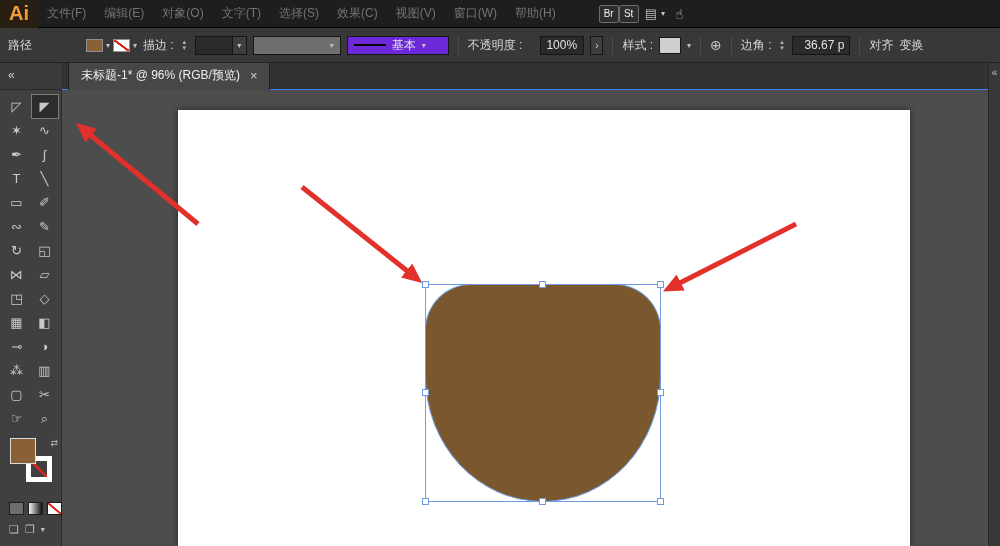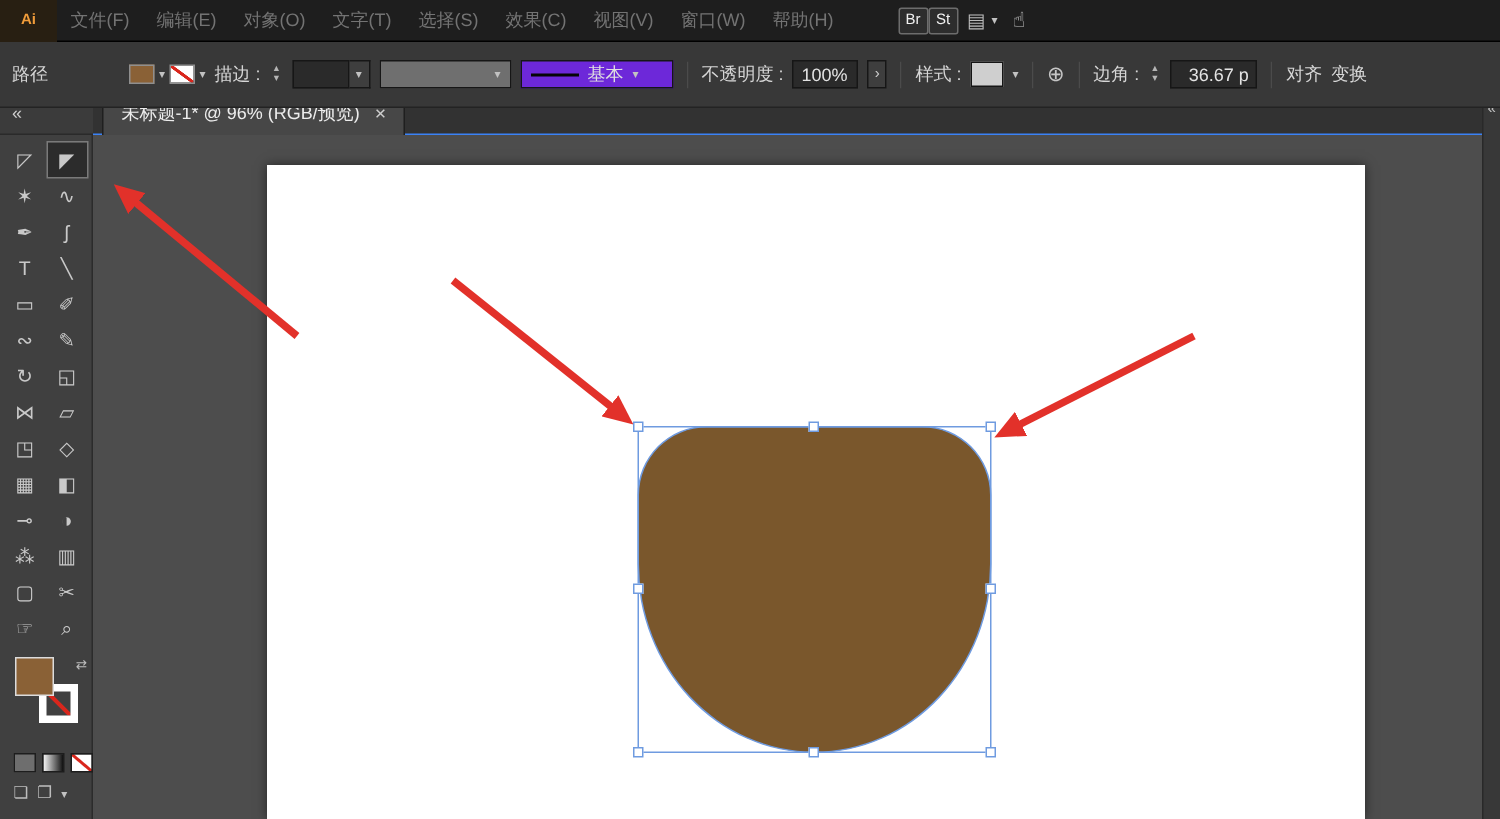--- a/index.html
+++ b/index.html
@@ -2,39 +2,39 @@
 <html><head>
 <meta charset="utf-8">
 <style>
   *{margin:0;padding:0;box-sizing:border-box;}
   html,body{background:#2a2a2a;}
   body{font-family:"Liberation Sans","DejaVu Sans",sans-serif;-webkit-font-smoothing:antialiased;}
   #app{position:relative;width:1000px;height:546px;overflow:hidden;background:#4d4d4d;font-size:12px;color:#ccc;}
 
   
   .menubar{position:absolute;left:0;top:0;width:1000px;height:28px;background:#1e1e1e;display:flex;align-items:center;border-bottom:1px solid #000;z-index:10;}
-  .logo{width:38px;height:28px;display:flex;align-items:center;justify-content:center;color:#f09c3a;font-weight:bold;font-size:10px;background:#27201469;background-color:#281f12;}
+  .logo{width:38px;height:28px;display:flex;align-items:center;justify-content:center;color:#f09c3a;font-weight:bold;font-size:20px;background:#27201469;background-color:#281f12;}
   .menus{display:flex;align-items:center;}
   .menu-item{padding:0 9px;color:#737373;font-size:12px;cursor:default;}
   .mb-right{display:flex;align-items:center;margin-left:34px;}
   .badge{min-width:20px;height:18px;border:1px solid #6d6d6d;border-radius:2px;color:#f0f0f0;font-size:10px;display:flex;align-items:center;justify-content:center;background:#2d2d2d;padding:0 2px;}
   .ws{display:flex;align-items:center;gap:4px;margin-left:6px;color:#c9c9c9;}
   .ws-icon{font-size:13px;color:#b9b9b9;}
   .gesture{font-size:14px;color:#c3c3c3;margin-left:10px;}
 
   
-  .controlbar{position:absolute;left:0;top:28px;width:1000px;height:44px;background:#383838;border-bottom:1px solid #232323;display:flex;align-items:center;padding:0 8px;gap:6px;z-index:9;}
+  .controlbar{position:absolute;left:0;top:28px;width:1000px;height:35px;background:#383838;border-bottom:1px solid #232323;display:flex;align-items:center;padding:0 8px;gap:6px;z-index:9;}
   .cb-label{color:#d6d6d6;white-space:nowrap;}
   .fillgroup{display:flex;align-items:center;gap:3px;margin-left:48px;}
   .swatch{width:17px;height:13px;border:1px solid #8f8f8f;display:inline-block;}
   .swatch.stroke{background:linear-gradient(to top right,#ffffff 43%,#d9261c 45%,#d9261c 55%,#ffffff 57%);}
   .chev{font-size:8px;color:#c2c2c2;}
   .stepper{display:inline-flex;flex-direction:column;align-items:center;line-height:0.9;font-size:7px;color:#b5b5b5;width:9px;}
   .field{background:#2a2a2a;border:1px solid #161616;height:19px;display:inline-flex;align-items:center;padding:0 5px;color:#e3e3e3;white-space:nowrap;}
-  .w38{width:38px;} .w44{width:44px;} .w56{width:58px;justify-content:flex-end;}
+  .w38{width:38px;} .w44{width:44px;margin-left:12px;} .w56{width:58px;justify-content:flex-end;}
   .dd-btn{background:#3e3e3e;border:1px solid #161616;border-left:none;height:19px;width:14px;display:inline-flex;align-items:center;justify-content:center;margin-left:-6px;}
   .dropdown{background:#6d28d9;border:1px solid #161616;height:19px;display:inline-flex;align-items:center;gap:6px;padding:0 6px;color:#e0e0e0;}
   .dropdown.brush{width:88px;background:#6f6f6f;justify-content:flex-end;}
   .dropdown.profile{width:102px;}
   .profile-line{display:inline-block;width:32px;height:2px;background:#050505;}
   .mini-btn{width:13px;height:19px;background:#3e3e3e;border:1px solid #161616;display:inline-flex;align-items:center;justify-content:center;color:#ccc;font-size:10px;}
   .style-swatch{width:22px;height:17px;background:#cfcfcf;border:1px solid #161616;display:inline-block;}
   .globe{font-size:14px;color:#c5c5c5;}
   .sep{width:1px;height:18px;background:#262626;border-right:1px solid #4b4b4b;margin:0 3px;}
   .link{cursor:default;}

